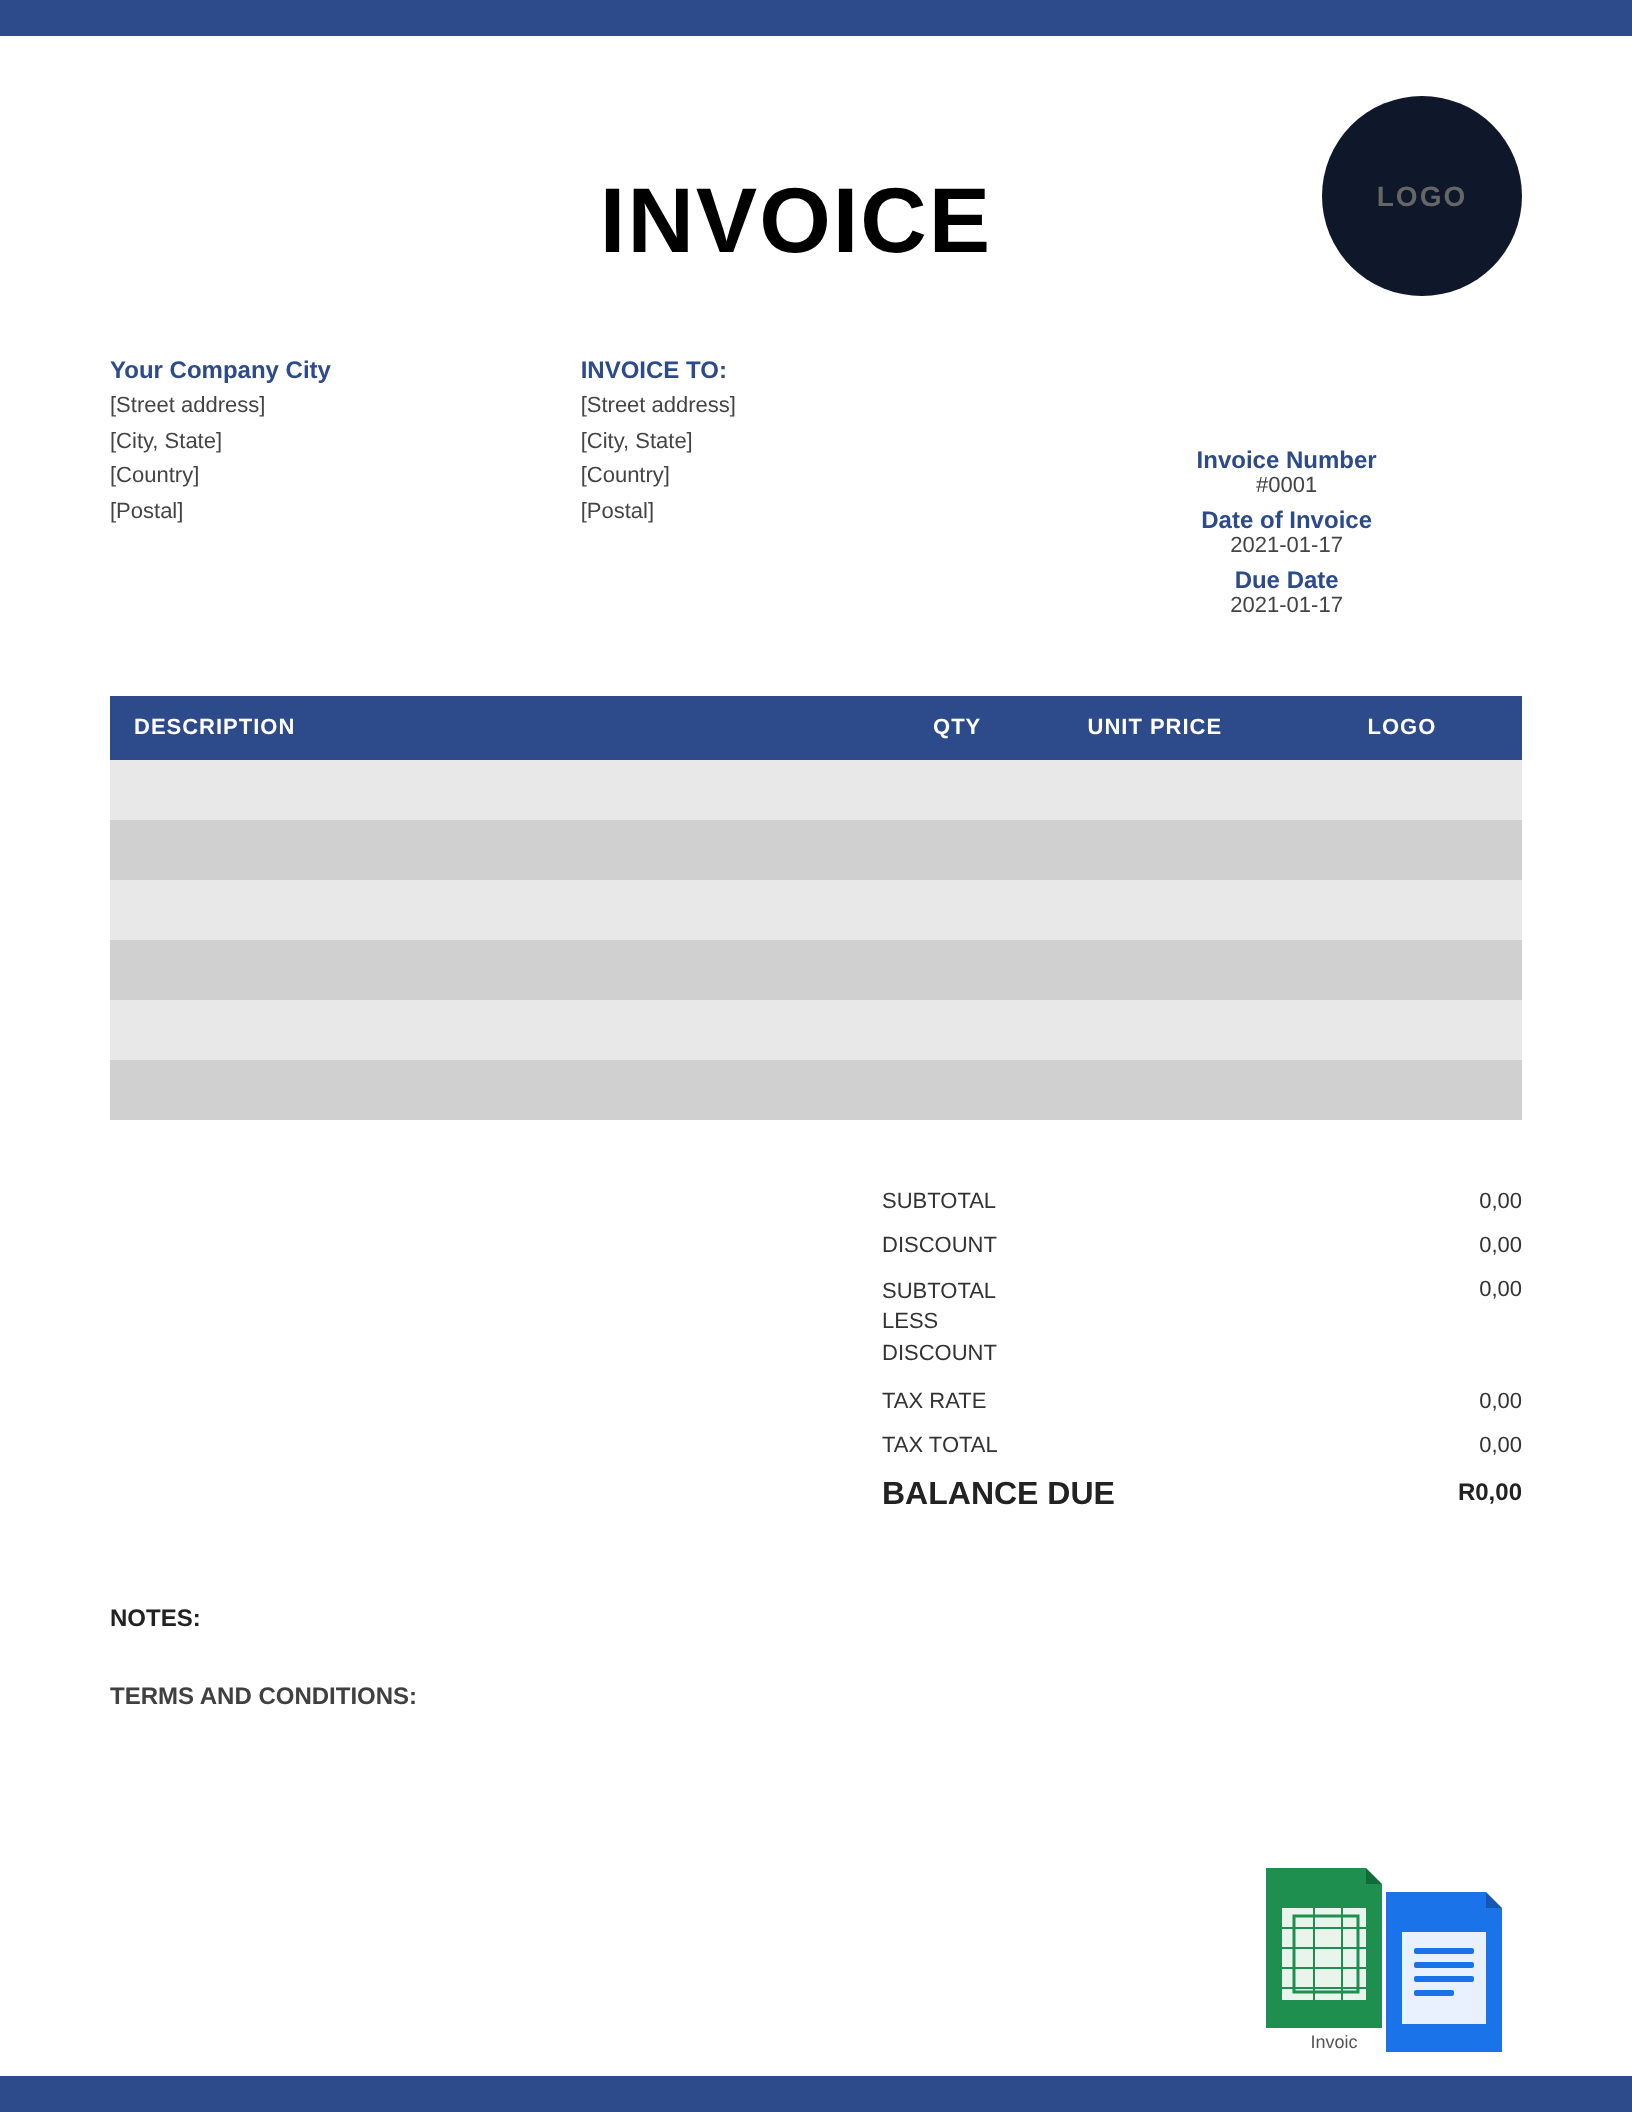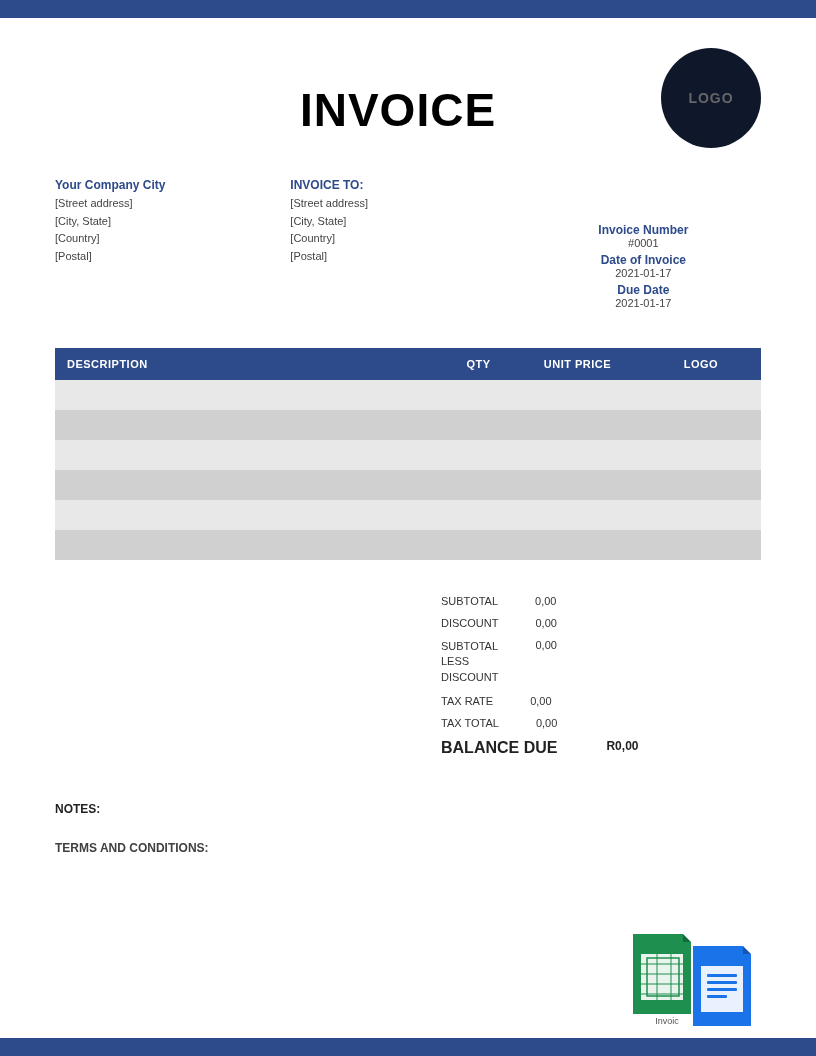--- a/index.html
+++ b/index.html
@@ -177,21 +177,21 @@
       justify-content: flex-end;
       margin-bottom: 40px;
     }
 
     .totals-table {
       width: 320px;
     }
 
     .totals-row {
       display: flex;
-      justify-content: flex-start;
+      justify-content: space-between;
       padding: 5px 0;
       border-bottom: none;
     }
 
     .totals-row .t-label {
       font-size: 11px;
       color: #333;
       font-weight: normal;
     }
 

